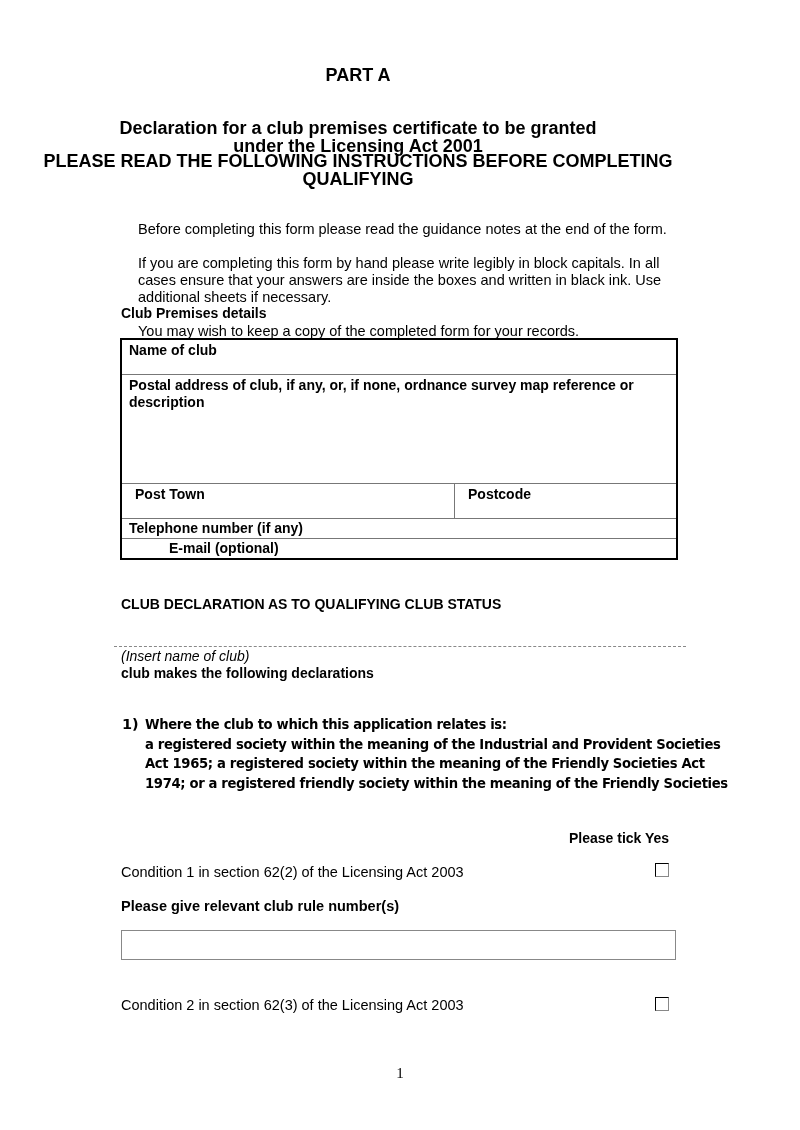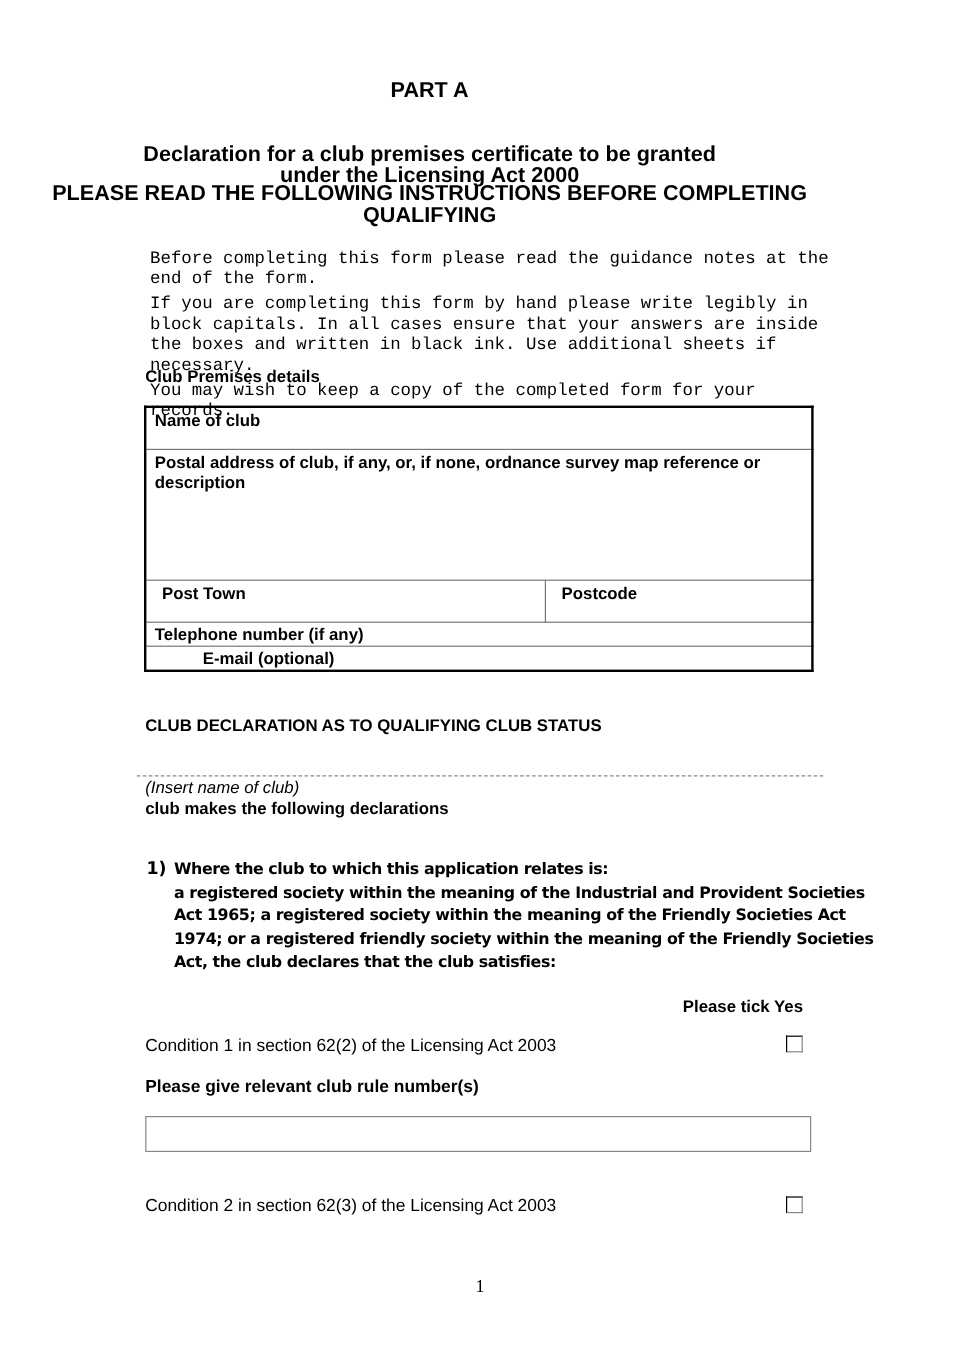--- a/index.html
+++ b/index.html
@@ -21,21 +21,21 @@
     font-weight: bold; font-size: 18px; line-height: 18px;
   }
   .heading-part { top: 66px; }
   .heading-decl { top: 98px; margin-top: 21px; }
   .heading-read { top: 152px; }
 
   .instructions {
     left: 121px; top: 204px; width: 580px;
     font-size: 14.5px; line-height: 17px;
   }
-  .instructions p { margin: 4px; font-family: Liberation Mono, monospace; }
+  .instructions p { margin: 17px; }
 
   .section-label {
     left: 121px; top: 305px;
     font-weight: bold; font-size: 14px;
   }
 
   .premises-table {
     left: 120px; top: 338px; width: 558px;
     border: 2px solid #000;
     border-collapse: collapse;
@@ -133,21 +133,21 @@
     font-size: 15px;
   }
 </style>
 </head>
 <body>
 
 <div class="abs center-text heading-part">PART A</div>
 
 <div class="abs center-text heading-decl">
   <div>Declaration for a club premises certificate to be granted</div>
-  <div>under the Licensing Act 2000</div>
+  <div>under the Licensing Act 2001</div>
 </div>
 
 <div class="abs center-text heading-read">
   <div>PLEASE READ THE FOLLOWING INSTRUCTIONS BEFORE COMPLETING</div>
   <div>QUALIFYING</div>
 </div>
 
 <div class="abs instructions">
   <p>Before completing this form please read the guidance notes at the end of the form.</p>
   <p>If you are completing this form by hand please write legibly in block capitals. In all cases ensure that your answers are inside the boxes and written in black ink. Use additional sheets if necessary.</p>
@@ -195,21 +195,20 @@
 
 <div class="abs insert-name">(Insert name of club)</div>
 <div class="abs makes-decl">club makes the following declarations</div>
 
 <div class="abs q1-number">1)</div>
 <div class="abs q1-text">
   <div>Where the club to which this application relates is:</div>
   <div>a registered society within the meaning of the Industrial and Provident Societies</div>
   <div>Act 1965; a registered society within the meaning of the Friendly Societies Act</div>
   <div>1974; or a registered friendly society within the meaning of the Friendly Societies</div>
-  <div>Act, the club declares that the club satisfies:</div>
 </div>
 
 <div class="abs tick-header">Please tick Yes</div>
 
 <div class="abs cond-label cond1">Condition 1 in section 62(2) of the Licensing Act 2003</div>
 <div class="abs checkbox cb1"></div>
 
 <div class="abs rule-label">Please give relevant club rule number(s)</div>
 <div class="abs rule-input"></div>
 

